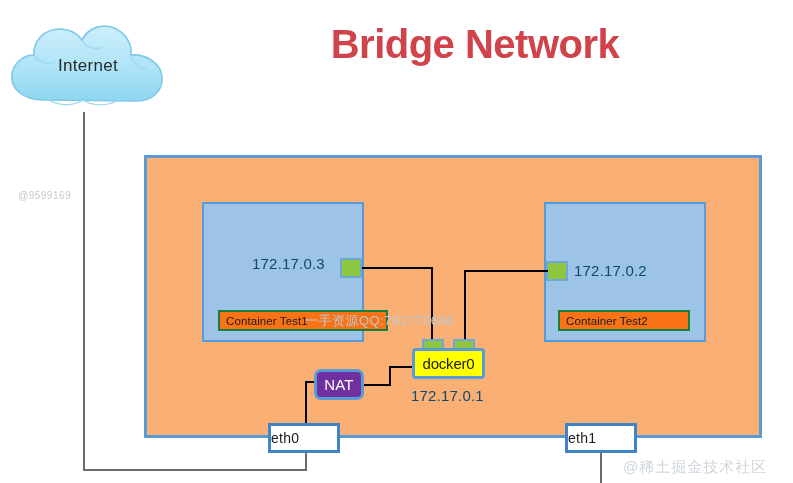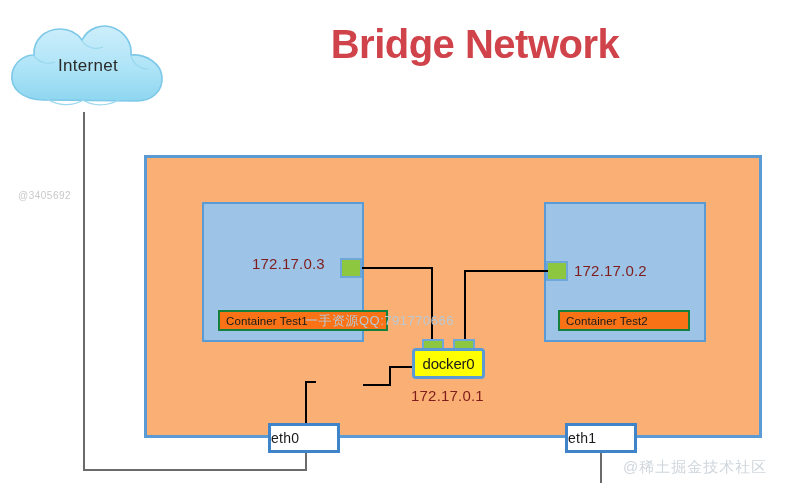--- a/index.html
+++ b/index.html
@@ -83,21 +83,21 @@
     padding: 3px 6px;
     white-space: nowrap;
     letter-spacing: 0.1px;
   }
   #c1-name { left: 218px; top: 310px; width: 170px; height: 21px; }
   #c2-name { left: 558px; top: 310px; width: 132px; height: 21px; }
 
   .ip-label {
     position: absolute;
     font-size: 15px;
-    color: #7f1d1d;
+    color: #0c4a6e;
     white-space: nowrap;
     letter-spacing: 0.2px;
   }
   #ip1 { left: 252px; top: 255px; text-align: right; }
   #ip2 { left: 574px; top: 262px; }
   #ip-docker { left: 411px; top: 387px; font-size: 15px; }
 
   
   .port {
     position: absolute;
@@ -259,21 +259,22 @@
   <div class="lnk h" style="left:389px; top:366px; width:25px;"></div>
 
   <div class="lnk v" style="left:305px; top:381px; height:44px;"></div>
   <div class="lnk h" style="left:305px; top:381px; width:11px;"></div>
 
   <div id="port-d1" class="port"></div>
   <div id="port-d2" class="port"></div>
   <div id="docker0">docker0</div>
   <div id="ip-docker" class="ip-label">172.17.0.1</div>
 
+  <div id="nat">NAT</div>
 
   <div id="eth0" class="eth-box">eth0</div>
   <div id="eth1" class="eth-box">eth1</div>
 
-  <div id="wm-left" class="wm">@3405692</div>
+  <div id="wm-left" class="wm">@9599169</div>
   <div id="wm-center" class="wm">一手资源QQ:791770666</div>
   <div id="wm-bottom" class="wm">@稀土掘金技术社区</div>
 
 </div>
 
 </body></html>

